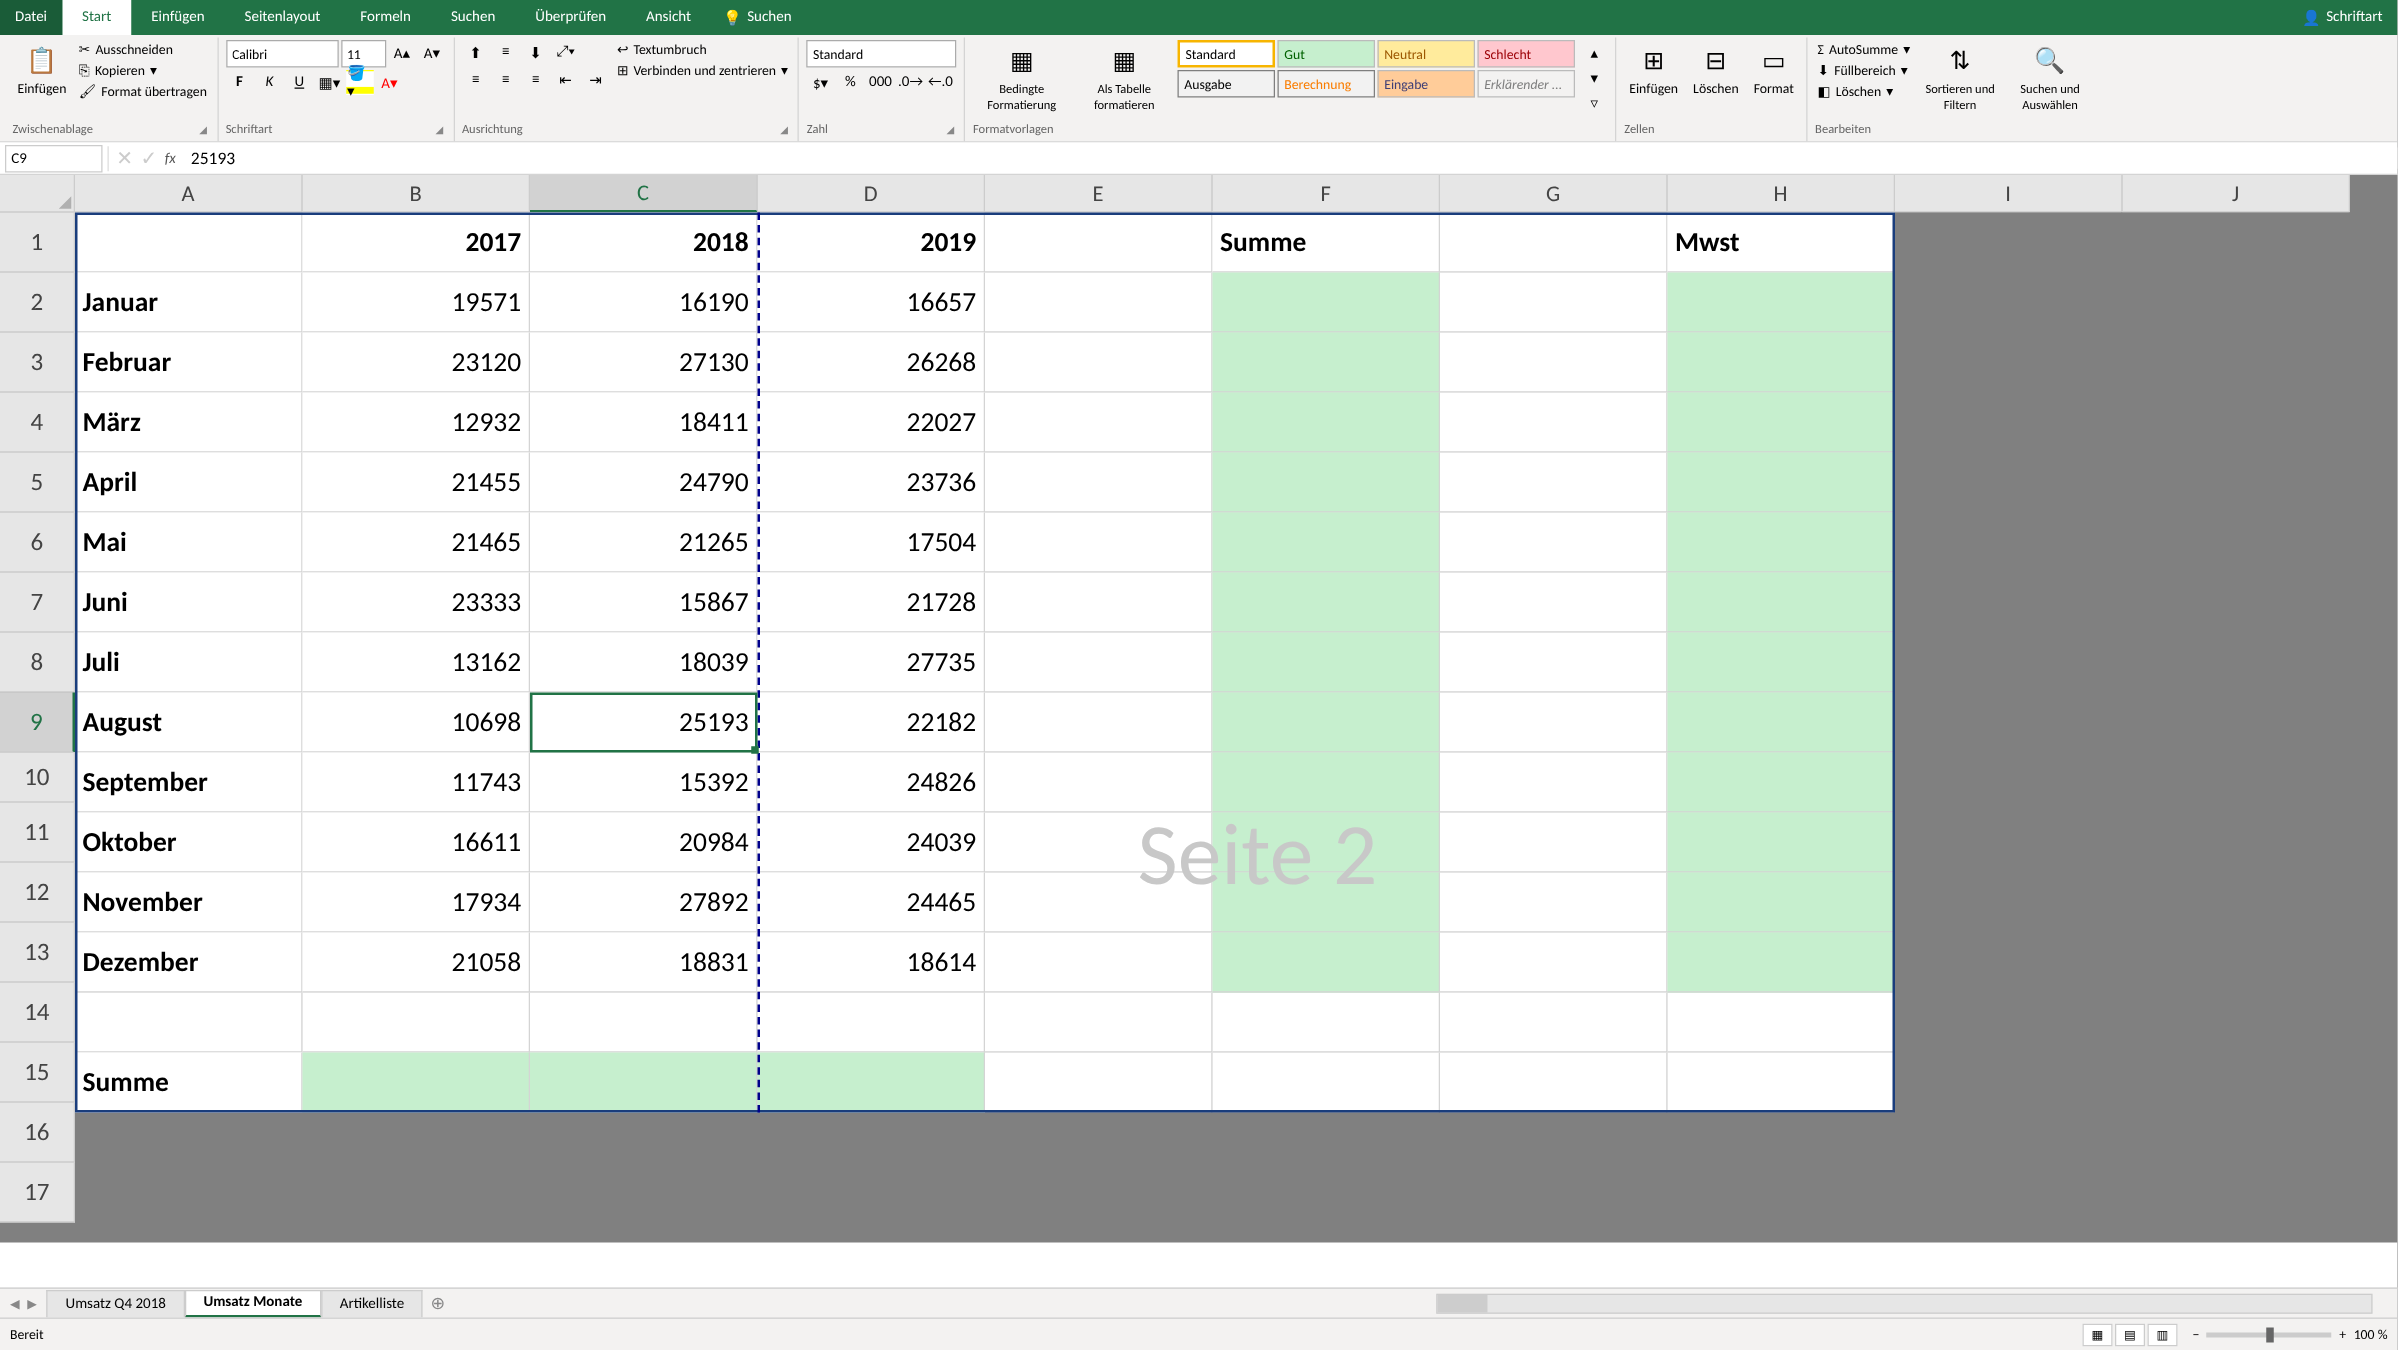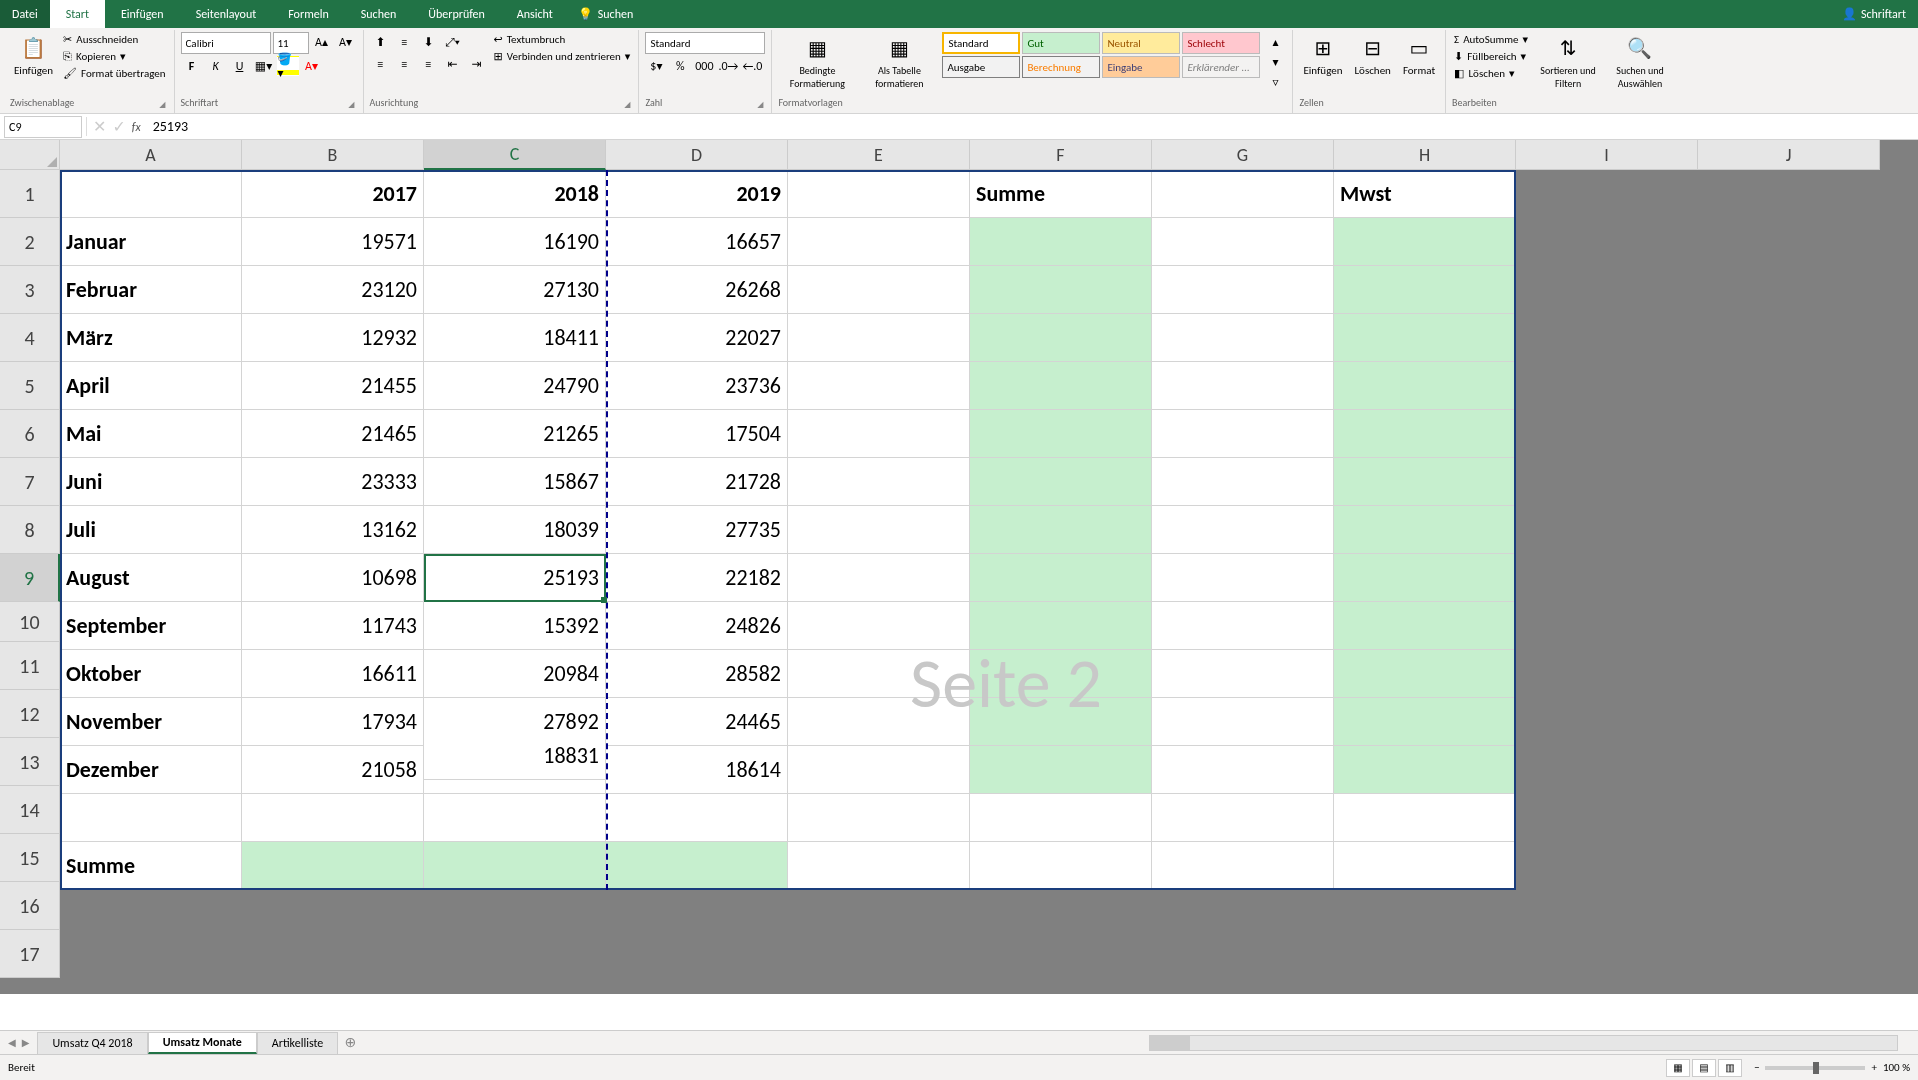--- a/index.html
+++ b/index.html
@@ -537,31 +537,31 @@
       <div class="cell right" style="left: 364px; top: 96px; width: 182px; height: 48px;">27130</div>
       <div class="cell right" style="left: 364px; top: 144px; width: 182px; height: 48px;">18411</div>
       <div class="cell right" style="left: 364px; top: 192px; width: 182px; height: 48px;">24790</div>
       <div class="cell right" style="left: 364px; top: 240px; width: 182px; height: 48px;">21265</div>
       <div class="cell right" style="left: 364px; top: 288px; width: 182px; height: 48px;">15867</div>
       <div class="cell right" style="left: 364px; top: 336px; width: 182px; height: 48px;">18039</div>
       <div class="cell right" style="left: 364px; top: 384px; width: 182px; height: 48px;">25193</div>
       <div class="cell right" style="left: 364px; top: 432px; width: 182px; height: 48px;">15392</div>
       <div class="cell right" style="left: 364px; top: 480px; width: 182px; height: 48px;">20984</div>
       <div class="cell right" style="left: 364px; top: 528px; width: 182px; height: 48px;">27892</div>
-      <div class="cell right" style="left: 364px; top: 562px; width: 182px; height: 48px;">18831</div>
+      <div class="cell right" style="left: 364px; top: 576px; width: 182px; height: 48px;">18831</div>
       <div class="cell right" style="left: 546px; top: 48px; width: 182px; height: 48px;">16657</div>
       <div class="cell right" style="left: 546px; top: 96px; width: 182px; height: 48px;">26268</div>
       <div class="cell right" style="left: 546px; top: 144px; width: 182px; height: 48px;">22027</div>
       <div class="cell right" style="left: 546px; top: 192px; width: 182px; height: 48px;">23736</div>
       <div class="cell right" style="left: 546px; top: 240px; width: 182px; height: 48px;">17504</div>
       <div class="cell right" style="left: 546px; top: 288px; width: 182px; height: 48px;">21728</div>
       <div class="cell right" style="left: 546px; top: 336px; width: 182px; height: 48px;">27735</div>
       <div class="cell right" style="left: 546px; top: 384px; width: 182px; height: 48px;">22182</div>
       <div class="cell right" style="left: 546px; top: 432px; width: 182px; height: 48px;">24826</div>
-      <div class="cell right" style="left: 546px; top: 480px; width: 182px; height: 48px;">28582</div>
+      <div class="cell right" style="left: 546px; top: 480px; width: 182px; height: 48px;">24039</div>
       <div class="cell right" style="left: 546px; top: 528px; width: 182px; height: 48px;">24465</div>
       <div class="cell right" style="left: 546px; top: 576px; width: 182px; height: 48px;">18614</div>
       <div class="cell bold" style="left: 0px; top: 672px; width: 182px; height: 48px;">Summe</div>
       <div class="cell green" style="left: 910px; top: 48px; width: 182px; height: 48px;"></div>
       <div class="cell green" style="left: 1274px; top: 48px; width: 182px; height: 48px;"></div>
       <div class="cell green" style="left: 910px; top: 96px; width: 182px; height: 48px;"></div>
       <div class="cell green" style="left: 1274px; top: 96px; width: 182px; height: 48px;"></div>
       <div class="cell green" style="left: 910px; top: 144px; width: 182px; height: 48px;"></div>
       <div class="cell green" style="left: 1274px; top: 144px; width: 182px; height: 48px;"></div>
       <div class="cell green" style="left: 910px; top: 192px; width: 182px; height: 48px;"></div>

